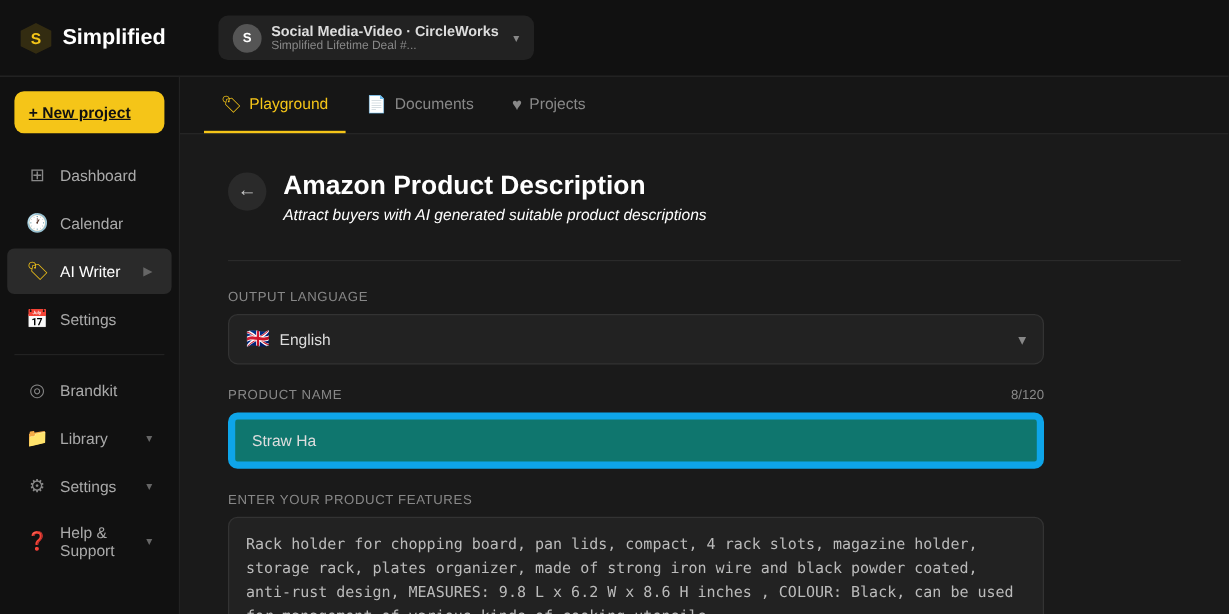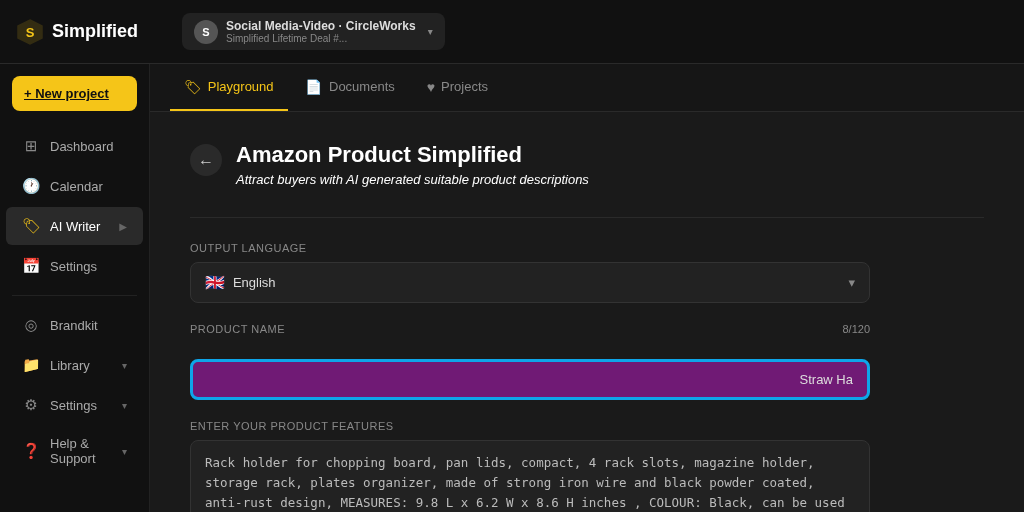--- a/index.html
+++ b/index.html
@@ -259,21 +259,21 @@
       font-weight: 400;
       color: #888;
       letter-spacing: 0.5px;
       text-transform: uppercase;
       margin-bottom: 8px;
     }
     .field-label-row {
       display: flex;
       align-items: flex-start;
       justify-content: space-between;
-      margin-bottom: 24px;
+      margin-bottom: 8px;
     }
     .char-count {
       font-size: 11px;
       color: #888;
     }
 
     .select-field {
       width: 100%;
       background: #222;
       border: 1px solid #333;
@@ -292,29 +292,28 @@
     }
     .select-field .select-text {
       flex: 1;
     }
     .select-field .select-chevron {
       color: #888;
     }
 
     .text-input {
       width: 100%;
-      background: #701a75;
-      border: 3px solid #0ea5e9;
+      background: #0f766e;
+      border: 6px solid #0ea5e9;
       border-radius: 8px;
       padding: 10px 14px;
       color: #ddd;
       font-size: 13px;
       outline: none;
       margin-bottom: 20px;
-      text-align: right;
     }
 
     .textarea-field {
       width: 100%;
       background: #222;
       border: 1px solid #333;
       border-radius: 8px;
       padding: 12px 14px;
       color: #bbb;
       font-size: 12.5px;
@@ -413,21 +412,21 @@
       </div>
     </div>
 
     <div class="page-content">
 
       <div class="back-header">
         <button class="back-btn">
           <span>←</span>
         </button>
         <div class="page-title-block">
-          <div class="page-title">Amazon Product Simplified</div>
+          <div class="page-title">Amazon Product Description</div>
           <div class="page-subtitle">Attract buyers with AI generated suitable product descriptions</div>
         </div>
       </div>
 
       <div class="separator"></div>
 
       <div class="form-section">
 
         
         <div class="field-label">OUTPUT LANGUAGE</div>

